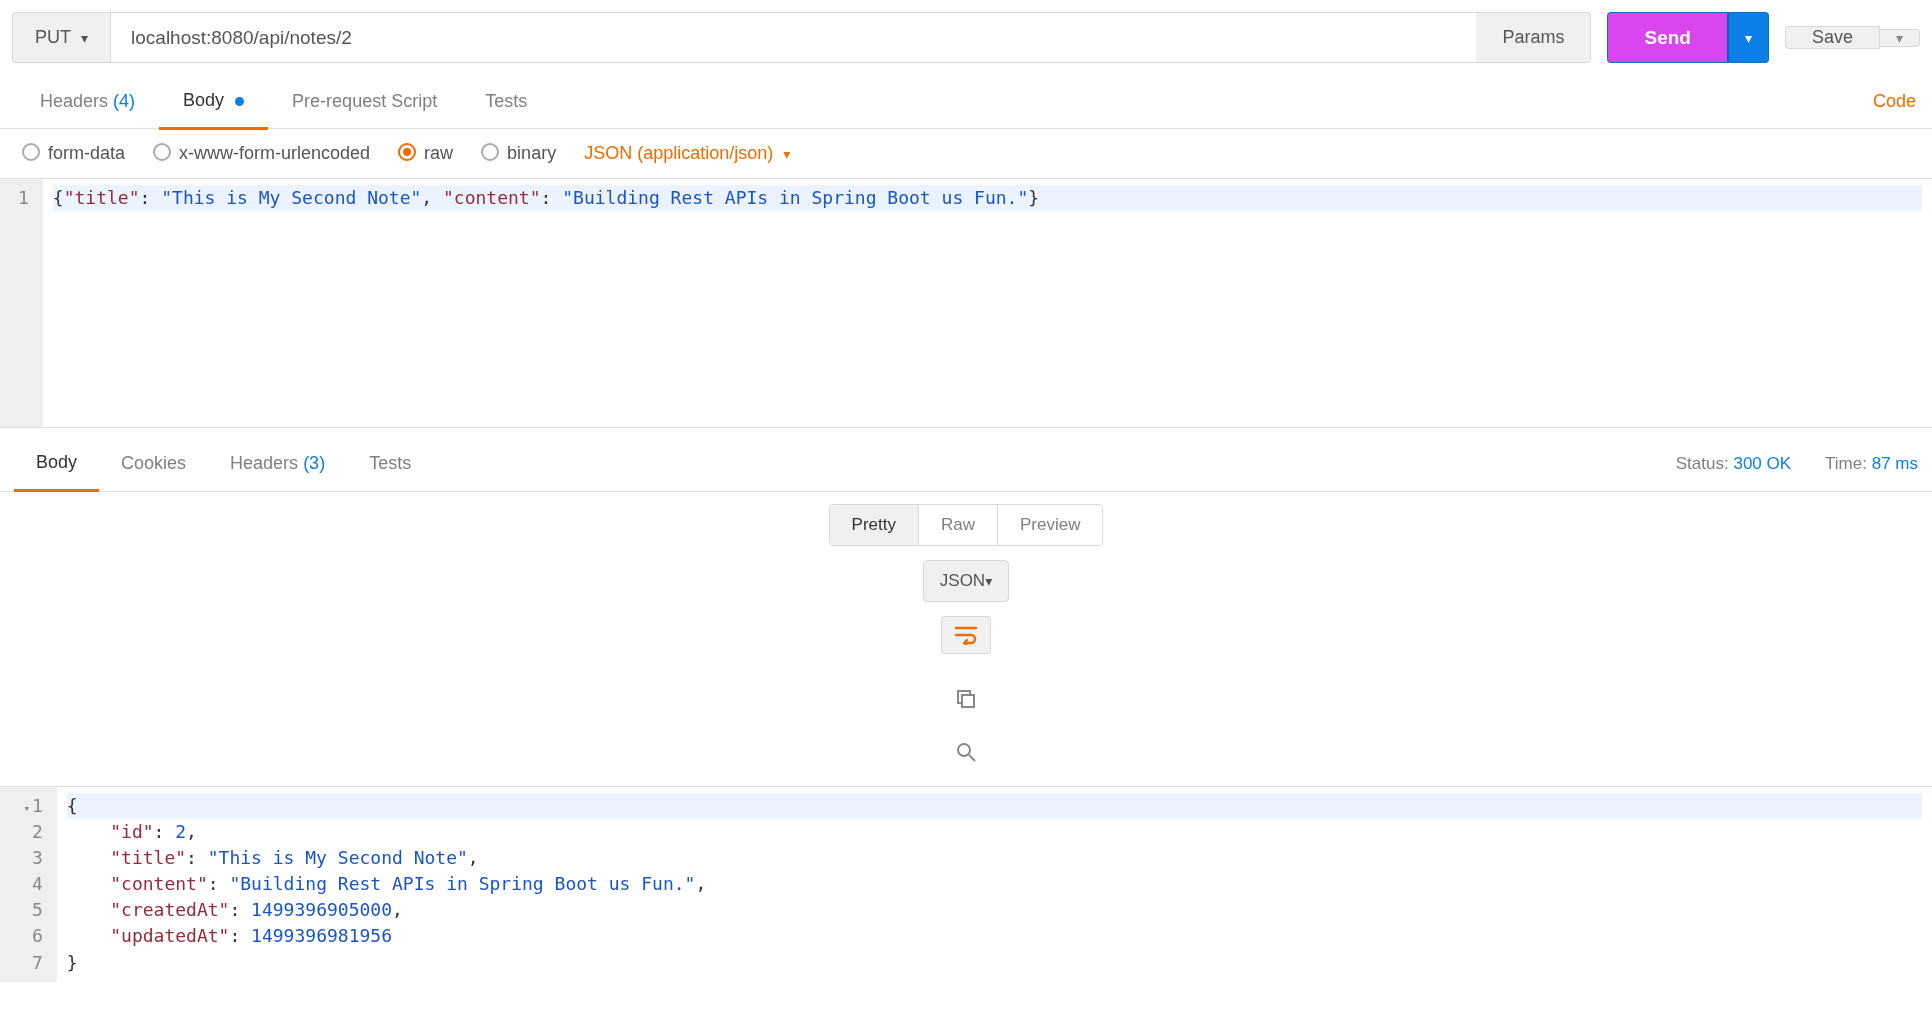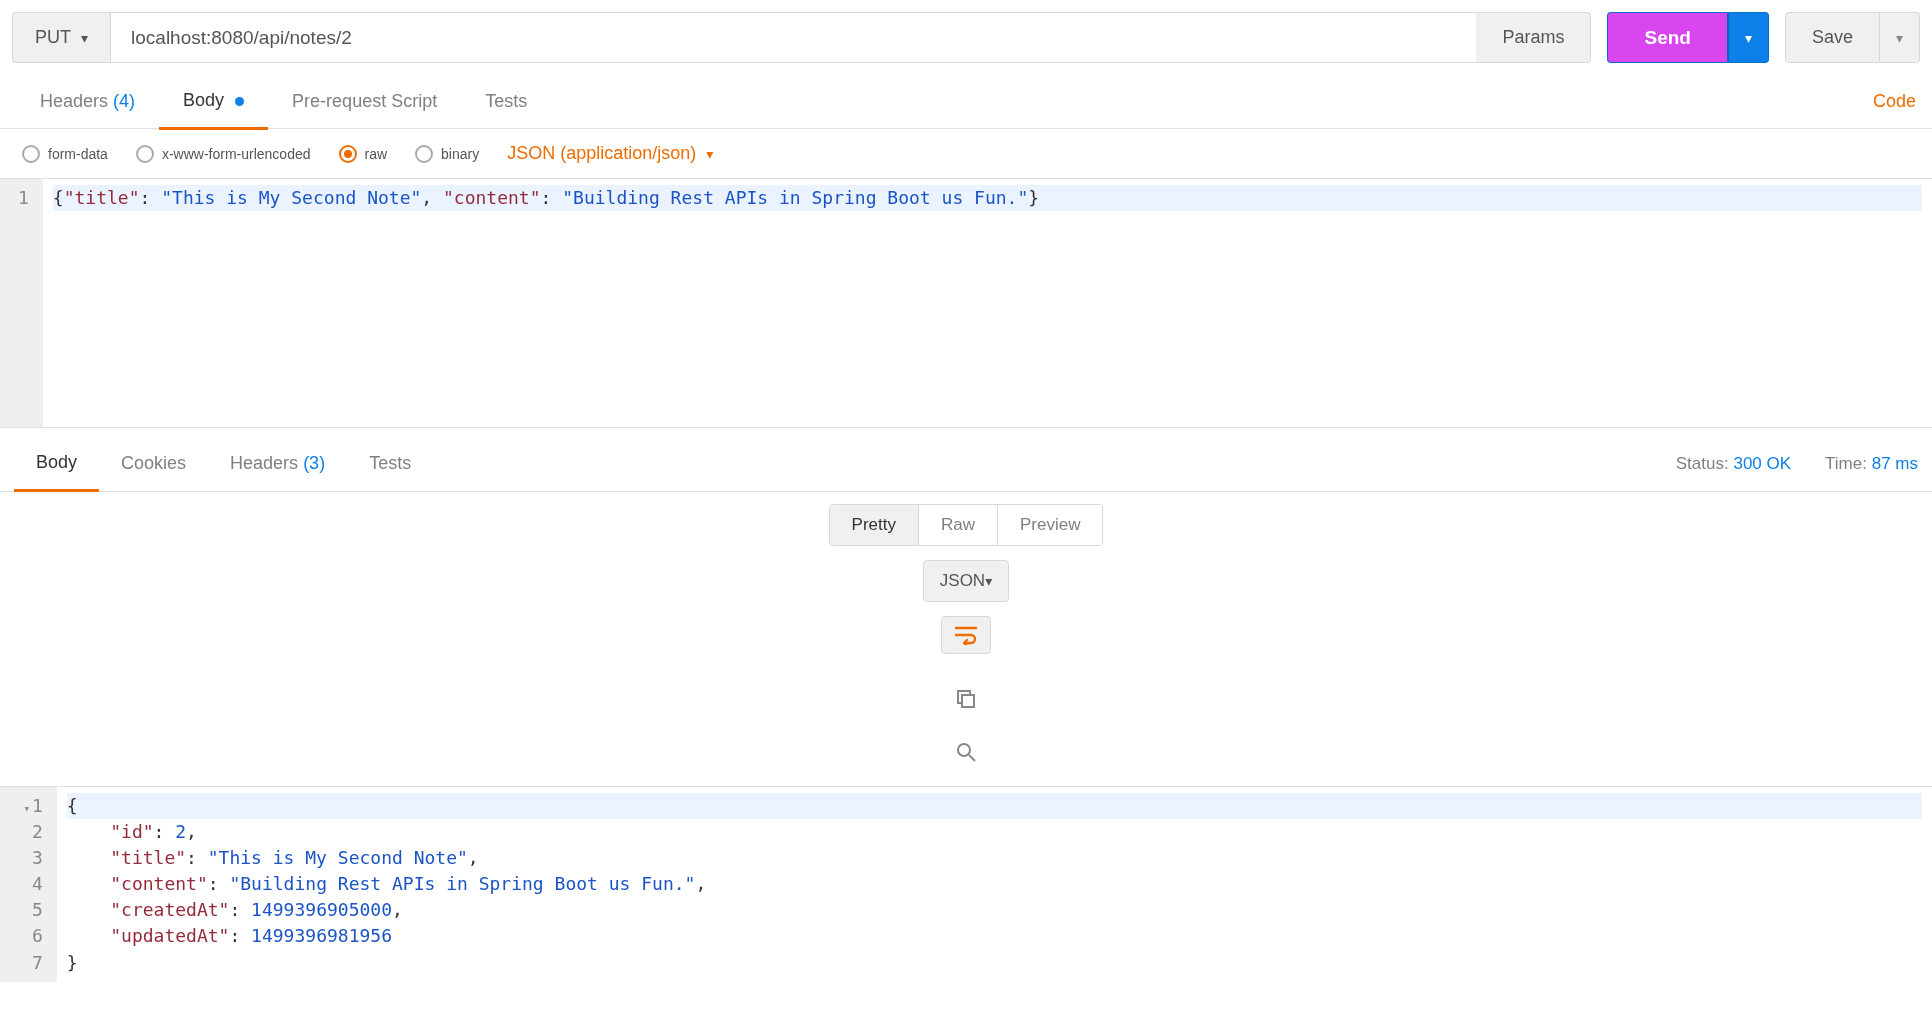--- a/index.html
+++ b/index.html
@@ -70,20 +70,21 @@
   color: #fff;
   border: 1px solid #0b6fc9;
   border-left: 1px solid #0a63b5;
   border-radius: 0 4px 4px 0;
   padding: 0 16px;
   cursor: pointer;
 }
 .save-group {
   display: flex;
   margin-left: 16px;
+  align-items: center;
 }
 .save-btn {
   background: #f0f0f0;
   border: 1px solid #d8d8d8;
   border-radius: 4px 0 0 4px;
   padding: 0 26px;
   color: #555;
   font-size: 18px;
   cursor: pointer;
 }
@@ -134,21 +135,21 @@
   font-size: 18px;
   cursor: pointer;
 }
 
 .body-type-row {
   display: flex;
   align-items: center;
   gap: 28px;
   padding: 14px 22px;
 }
-.radio-opt { display: flex; align-items: center; gap: 8px; color: #555; font-size: 14px; cursor: pointer; }
+.radio-opt { display: flex; align-items: flex-start; gap: 8px; color: #555; font-size: 18px; cursor: pointer; }
 .radio-circle {
   width: 18px; height: 18px; border: 2px solid #aaa; border-radius: 50%;
   display: inline-flex; align-items: center; justify-content: center;
 }
 .radio-circle.sel { border-color: #ef6c00; }
 .radio-circle.sel::after { content:""; width: 8px; height: 8px; background:#ef6c00; border-radius:50%; }
 .content-type-select { color: #ef6c00; font-size: 18px; display: flex; align-items: center; gap: 10px; cursor: pointer; }
 
 .editor {
   border-top: 1px solid #e0e0e0;

